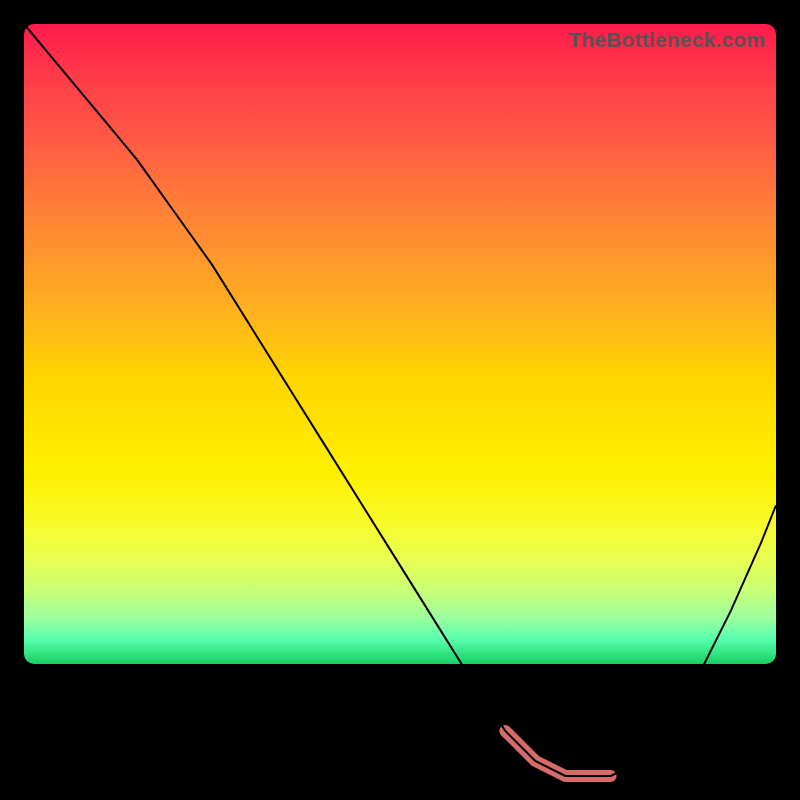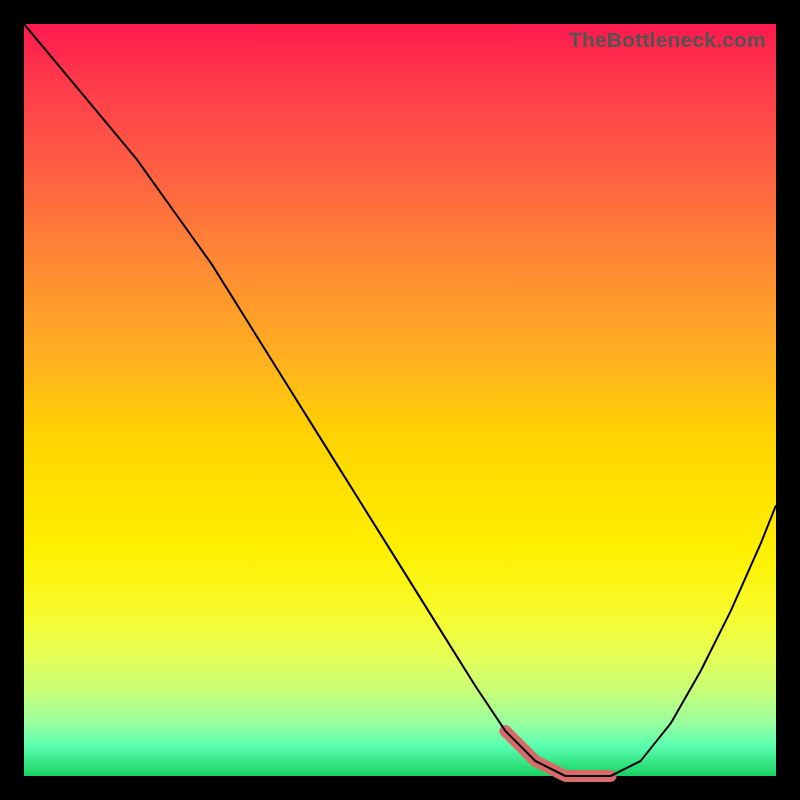--- a/index.html
+++ b/index.html
@@ -8,37 +8,38 @@
     position: relative;
     width: 800px;
     height: 800px;
     background: #000;
   }
   .plot-area {
     position: absolute;
     left: 24px;
     top: 24px;
     width: 752px;
-    height: 752px;
+    height: 640px;
     background: linear-gradient(to bottom,
       #ff1a4d 0%,
       #ff3b4a 8%,
       #ff5a44 18%,
       #ff8a33 32%,
       #ffb21f 45%,
       #ffd400 55%,
       #ffe200 62%,
       #fff000 70%,
       #f8fb2a 78%,
       #e6ff55 84%,
       #c4ff7a 89%,
       #98ffa0 93%,
       #5affb0 96%,
       #18d060 100%
     );
+    border-radius: 10px;
   }
   .watermark {
     position: absolute;
     top: 4px;
     right: 10px;
     font-family: Arial, Helvetica, sans-serif;
     font-size: 21px;
     font-weight: 600;
     color: #535353;
     letter-spacing: 0.2px;

